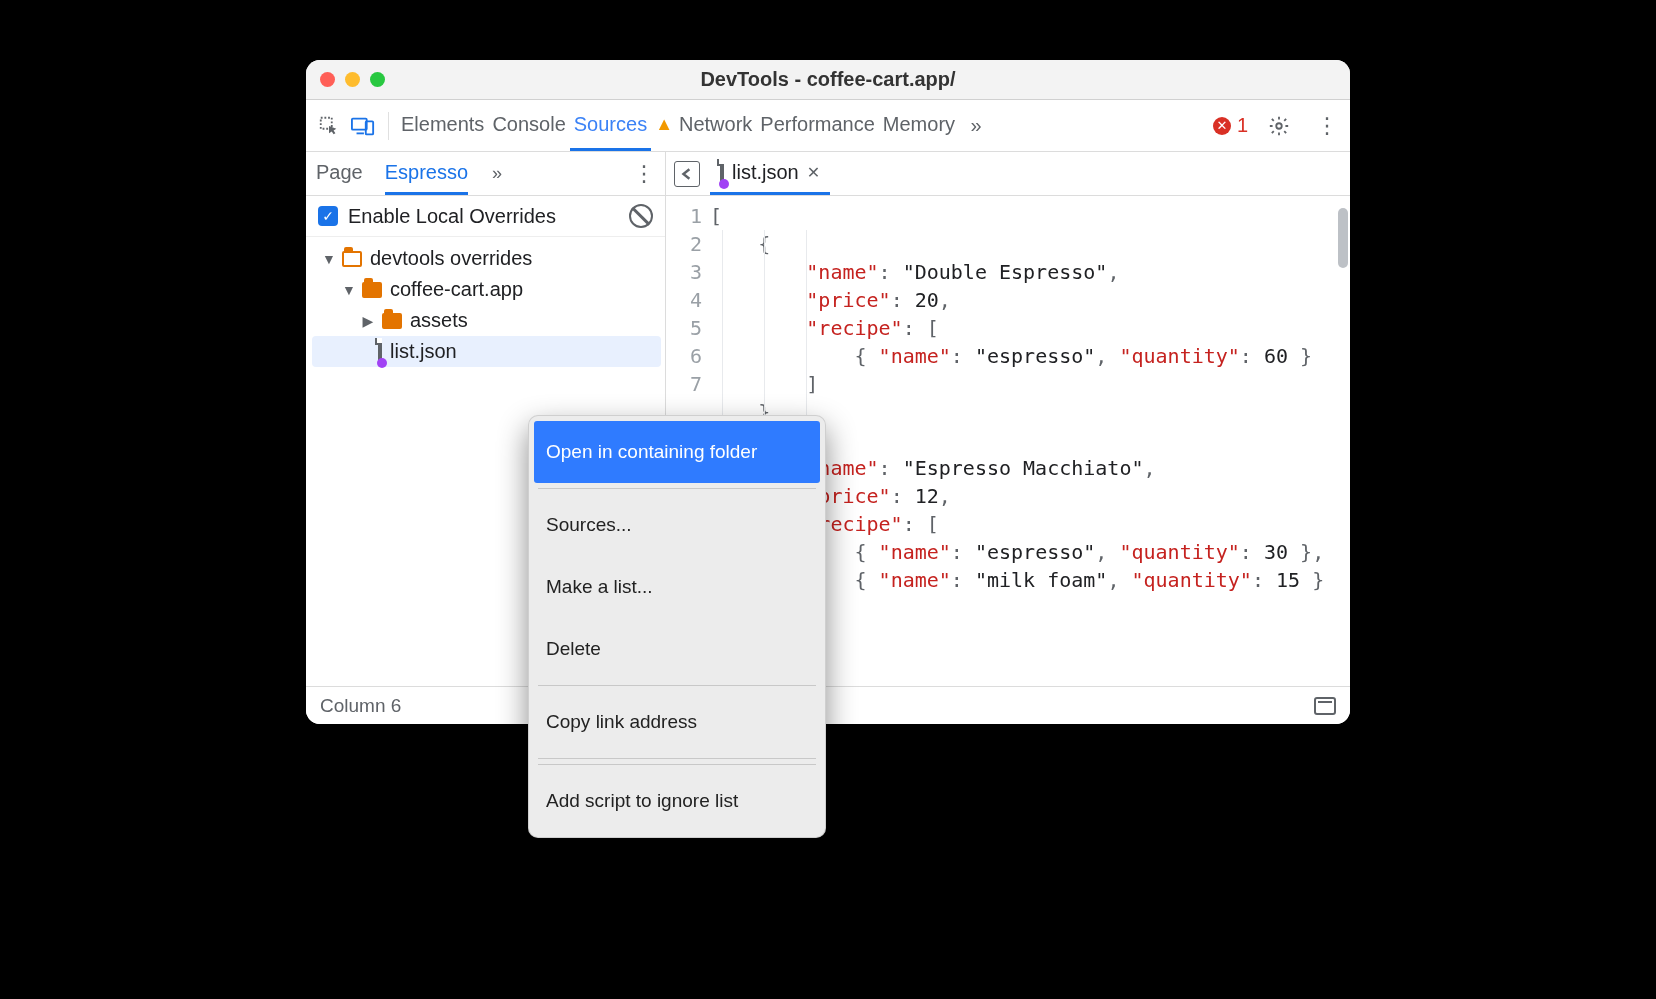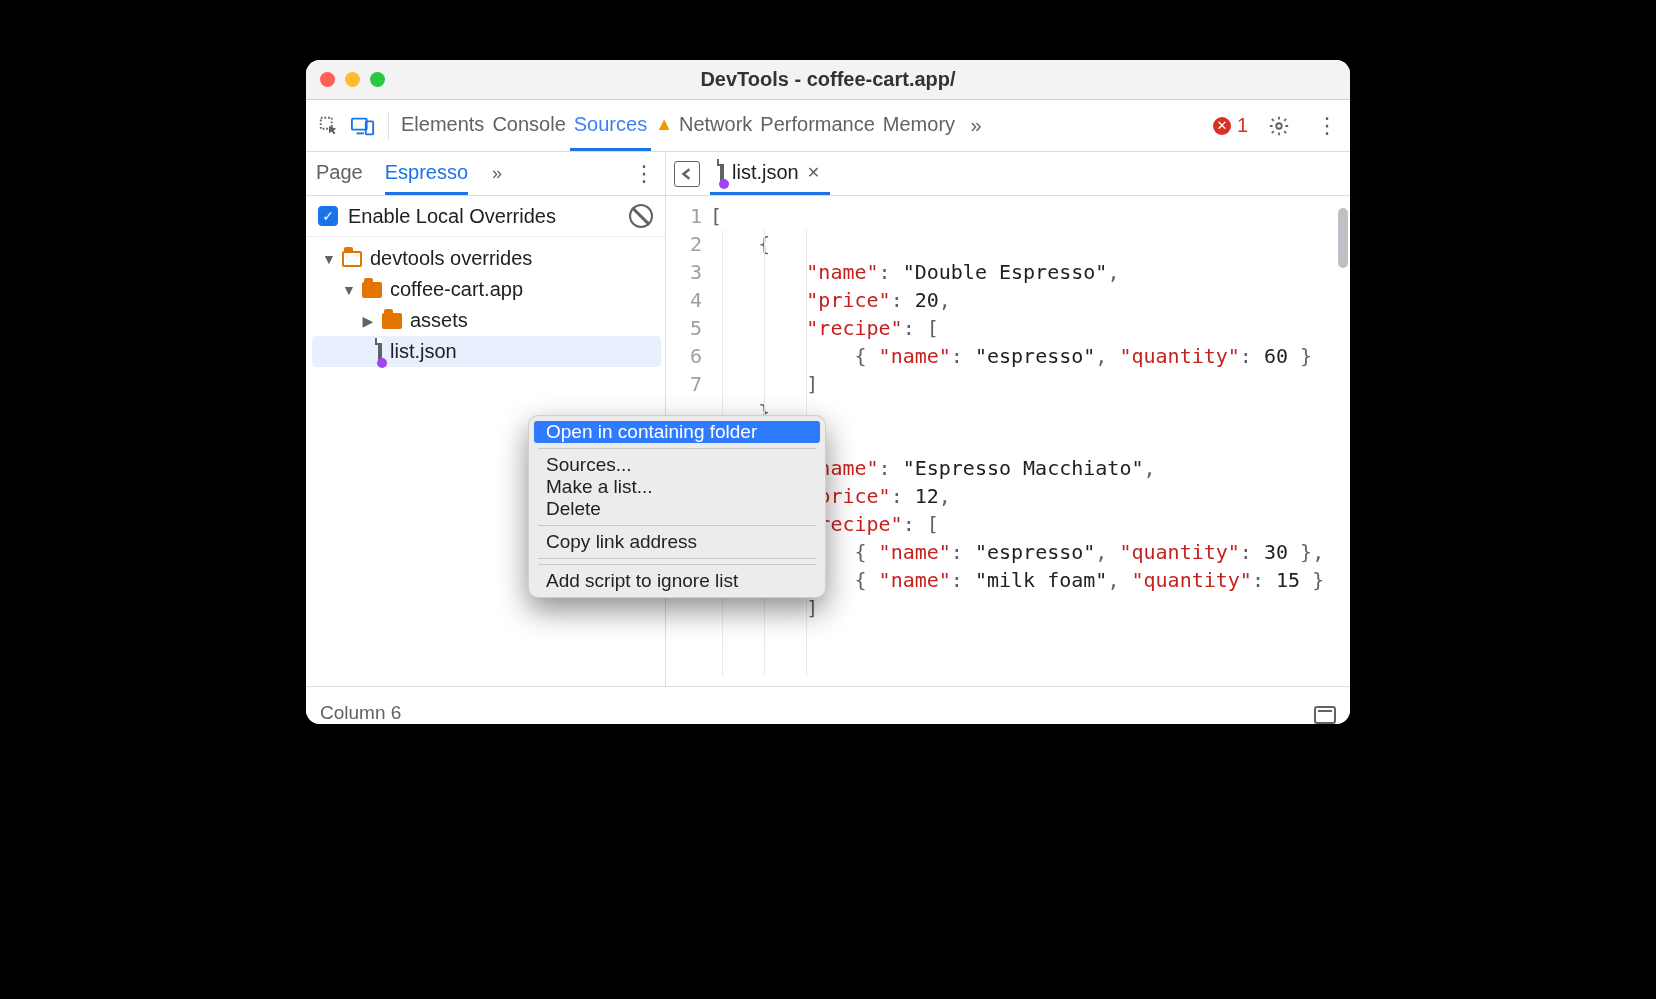--- a/index.html
+++ b/index.html
@@ -91,33 +91,33 @@
   
   .editor { flex:1; display:flex; flex-direction:column; position:relative; }
   .code { flex:1; display:flex; overflow:hidden; font-family: Menlo, Consolas, monospace; font-size:20px; line-height:28px; padding-top:6px; }
   .gutter { width:44px; text-align:right; color:#9aa0a6; padding-right:8px; user-select:none; }
   .gutter div { height:28px; }
   .codelines { position:relative; flex:1; }
   .codelines pre { margin:0; white-space:pre; font-family:inherit; font-size:inherit; }
   .indent-guide { position:absolute; top:28px; bottom:10px; width:1px; background:#e8eaed; } .tok-p{color:#5f6368;} .tok-k{color:#c5221f;}
   .scrollbar-thumb { position:absolute; right:2px; top:6px; width:10px; height:60px; background:#bdc1c6; border-radius:6px; }
   
-  .status { height:38px; border-top:1px solid #dcdcdc; display:flex; align-items:flex-end; padding:0 14px; color:#5f6368; font-size:19px; border-bottom-left-radius:14px; border-bottom-right-radius:14px; background:#fff; }
+  .status { height:38px; border-top:1px solid #dcdcdc; display:flex; align-items:center; padding:0 14px; color:#5f6368; font-size:19px; border-bottom-left-radius:14px; border-bottom-right-radius:14px; background:#fff; }
   .status .drawer { margin-left:auto; width:22px; height:18px; border:2px solid #5f6368; border-radius:3px; position:relative; cursor:pointer; }
   .status .drawer::after { content:""; position:absolute; left:2px; right:2px; top:2px; height:2px; background:#5f6368; }
   
   .ctxmenu {
     position:absolute; left:222px; top:355px; width:298px;
     background:#ececec; border-radius:10px;
     box-shadow: 0 12px 30px rgba(0,0,0,.45), inset 0 0 0 1px rgba(0,0,0,.12);
     padding:6px;
     z-index: 50;
     font-size:19px;
   }
-  .ctx-item { padding:0 12px; border-radius:3px; color:#222; cursor:pointer; }
+  .ctx-item { padding:20px 12px; border-radius:3px; color:#222; cursor:pointer; }
   .ctx-item.hl { background:#2f7bff; color:#fff; }
   .ctx-sep { height:1px; background:#c8c8c8; margin:5px 4px; }
   svg { display:block; }
 </style>
 </head>
 <body>
 
 <div class="window">
 
   <div class="titlebar">

